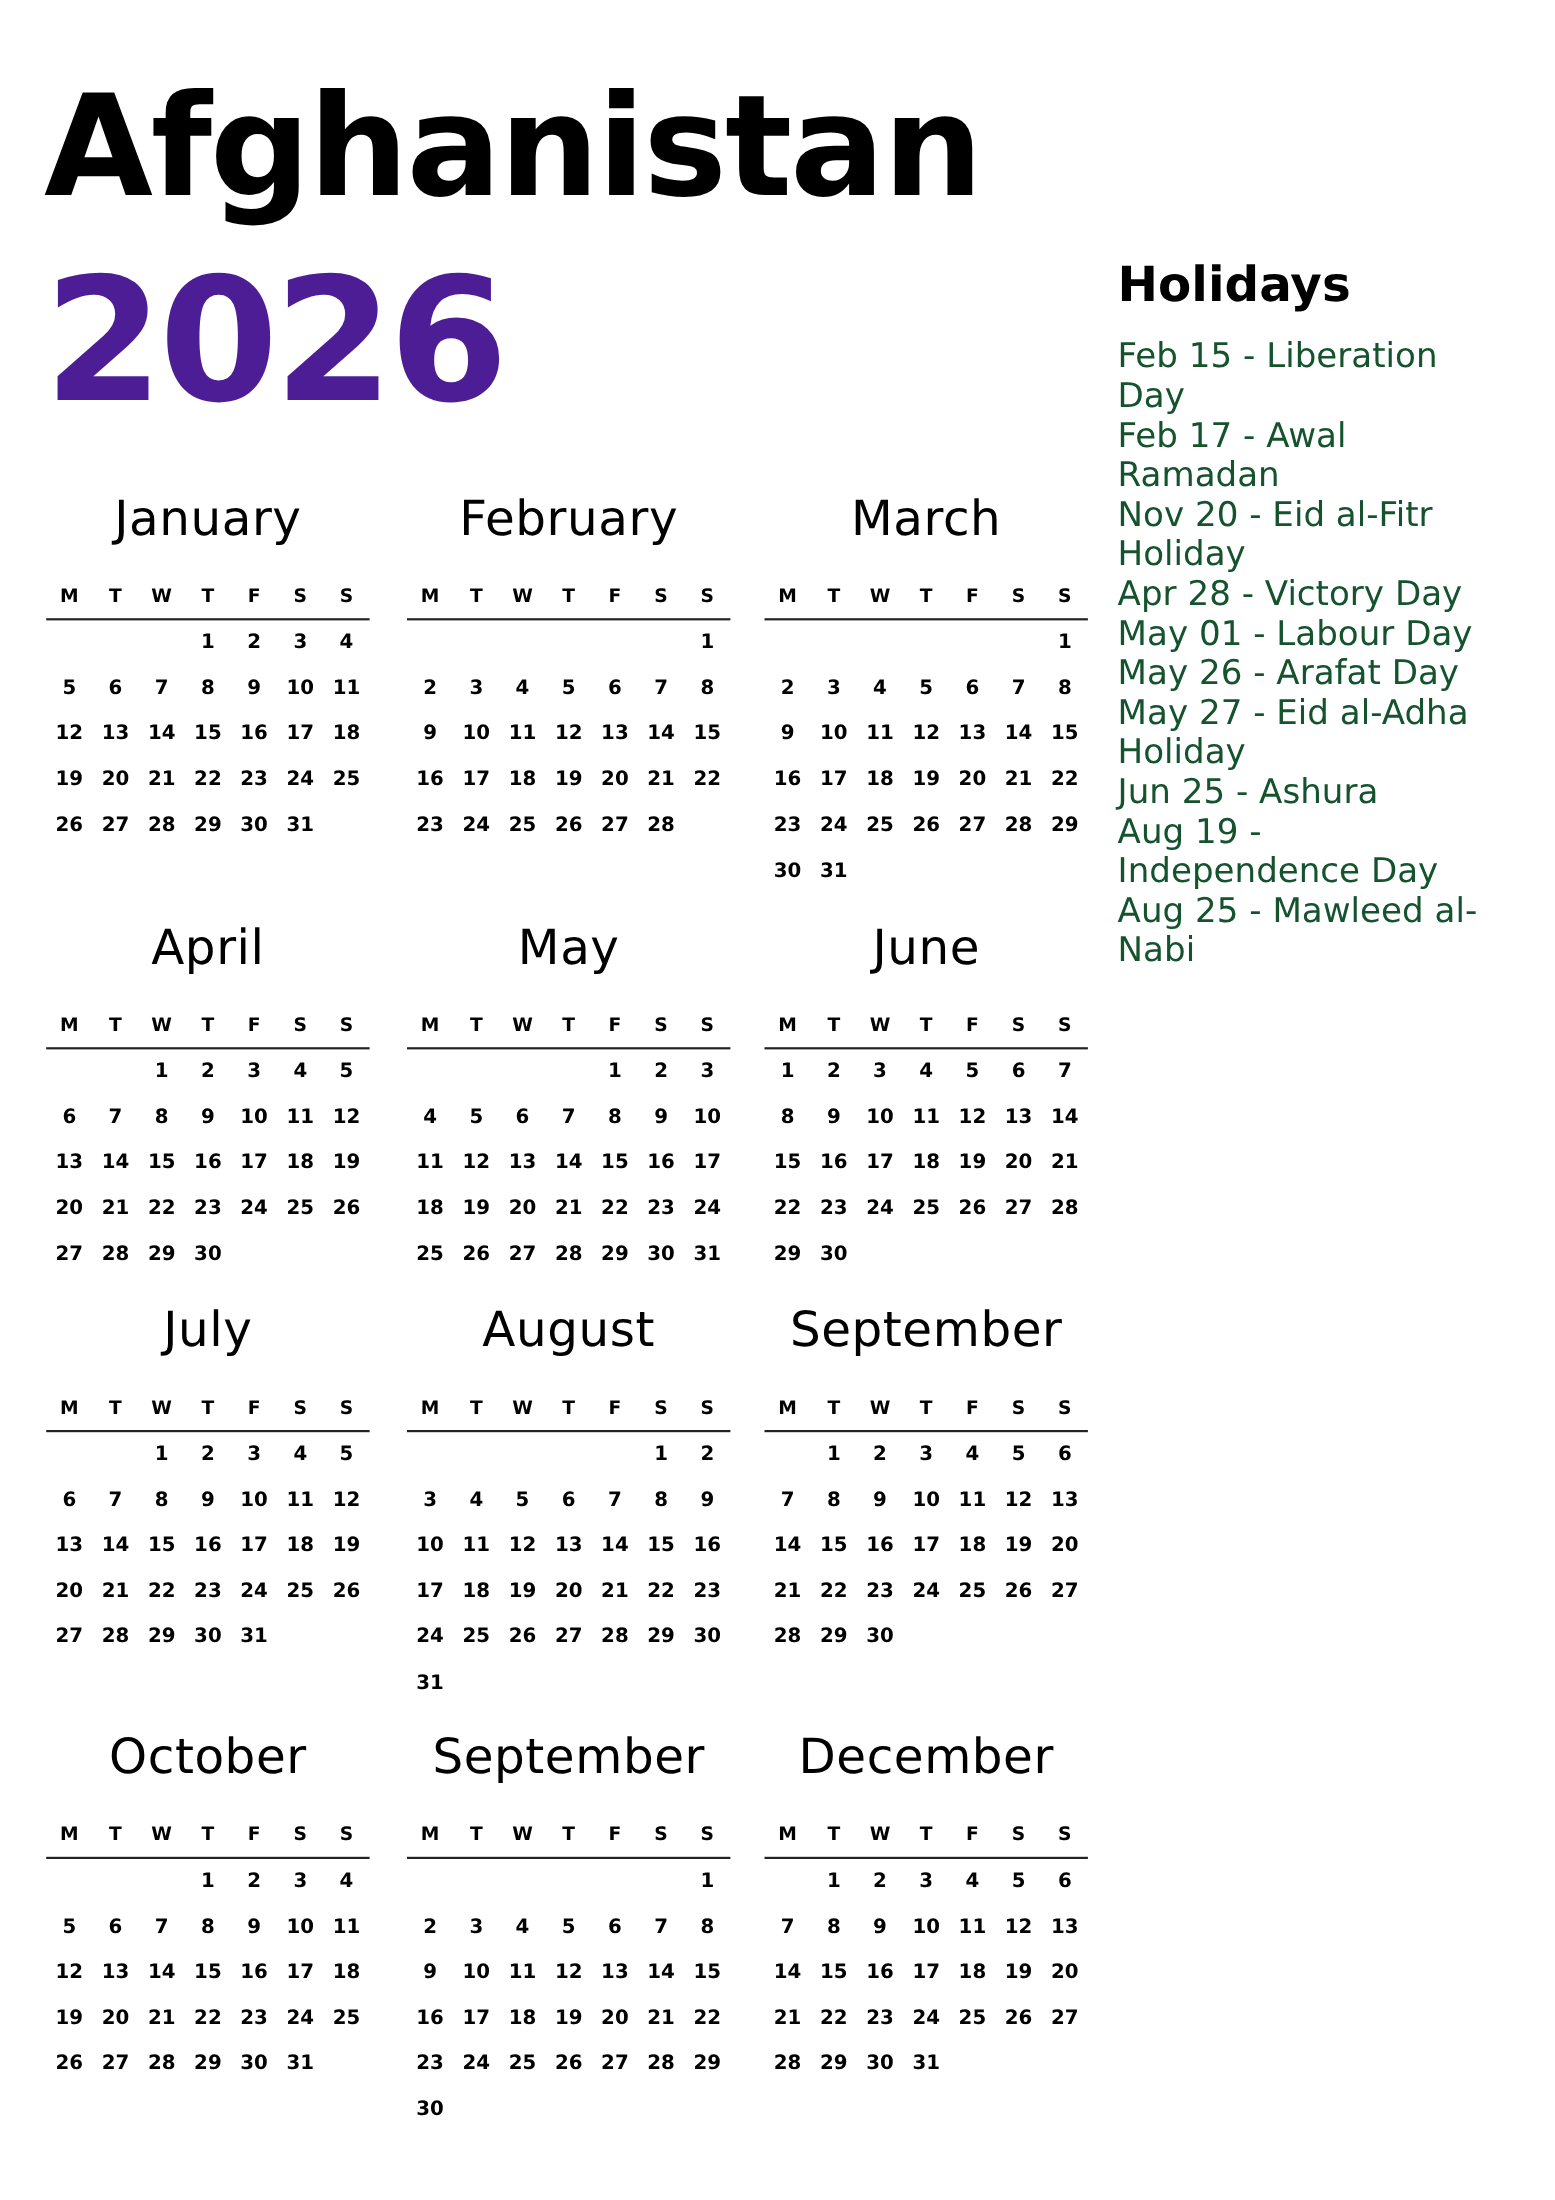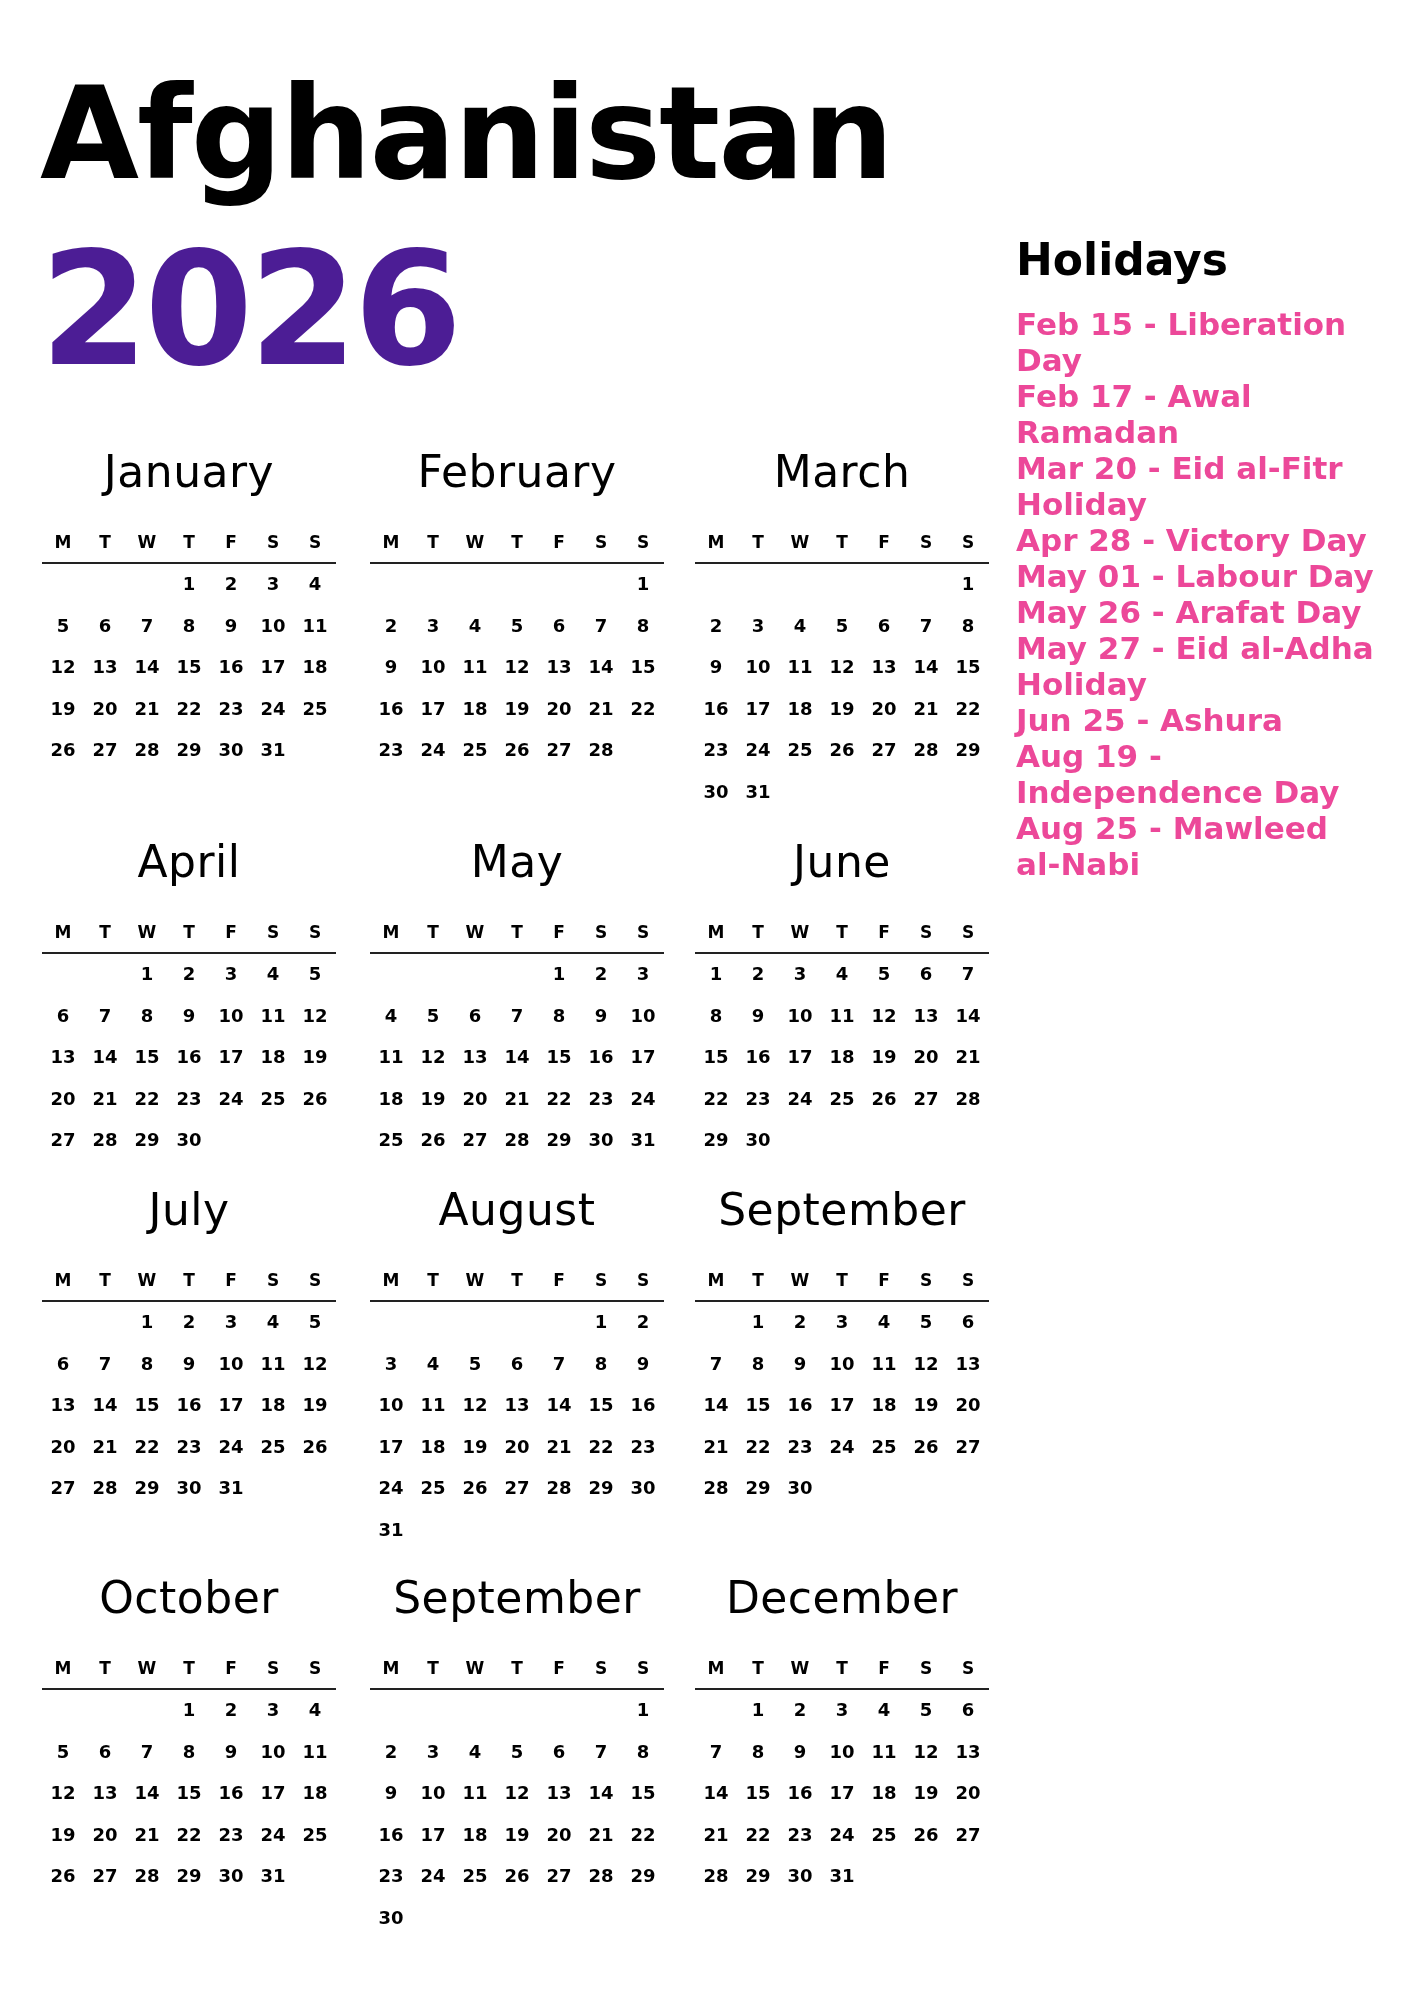--- a/index.html
+++ b/index.html
@@ -13,21 +13,21 @@
   .month-name { text-align:center; font-size:44px; font-weight:normal; line-height:1;
                 height:52px; letter-spacing:0.5px; }
   .weekdays { display:grid; grid-template-columns:repeat(7, 1fr); margin-top:30px;
               font-size:17px; font-weight:bold; text-align:center; padding-bottom:10px;
               border-bottom:2.5px solid #222; }
   .days { display:grid; grid-template-columns:repeat(7, 1fr); grid-auto-rows:41.5px;
           text-align:center; font-size:18px; font-weight:bold; padding-top:10px; }
   .days span { line-height:20px; }
   .holidays { position:absolute; left:1016px; top:236px; width:360px; }
   .holidays h2 { font-size:44px; font-weight:bold; margin:0 0 22px 0; line-height:1.1; }
-  .holiday-item { font-size:31px; font-weight:bold; color:#ec4899; line-height:36px; }
+  .holiday-item { font-size:31px; font-weight:normal; color:#14532d; line-height:36px; }
 </style>
 </head>
 <body>
 
 <h1 class="title">Afghanistan</h1>
 <div class="year" style="color: #4c1d95;">2026</div>
 
 <div id="months">
     <div class="month" style="left: 42px; top: 450px;">
       <div class="month-name">January</div>
@@ -601,21 +601,21 @@
         <span>31</span>
       </div>
     </div>
   </div>
 
 <div class="holidays">
   <h2>Holidays</h2>
   <div id="holiday-list">
       <div class="holiday-item">Feb 15 - Liberation Day</div>
       <div class="holiday-item">Feb 17 - Awal Ramadan</div>
-      <div class="holiday-item">Mar 20 - Eid al-Fitr Holiday</div>
+      <div class="holiday-item">Nov 20 - Eid al-Fitr Holiday</div>
       <div class="holiday-item">Apr 28 - Victory Day</div>
       <div class="holiday-item">May 01 - Labour Day</div>
       <div class="holiday-item">May 26 - Arafat Day</div>
       <div class="holiday-item">May 27 - Eid al-Adha Holiday</div>
       <div class="holiday-item">Jun 25 - Ashura</div>
       <div class="holiday-item">Aug 19 - Independence Day</div>
       <div class="holiday-item">Aug 25 - Mawleed al-Nabi</div>
     </div>
 </div>
 

